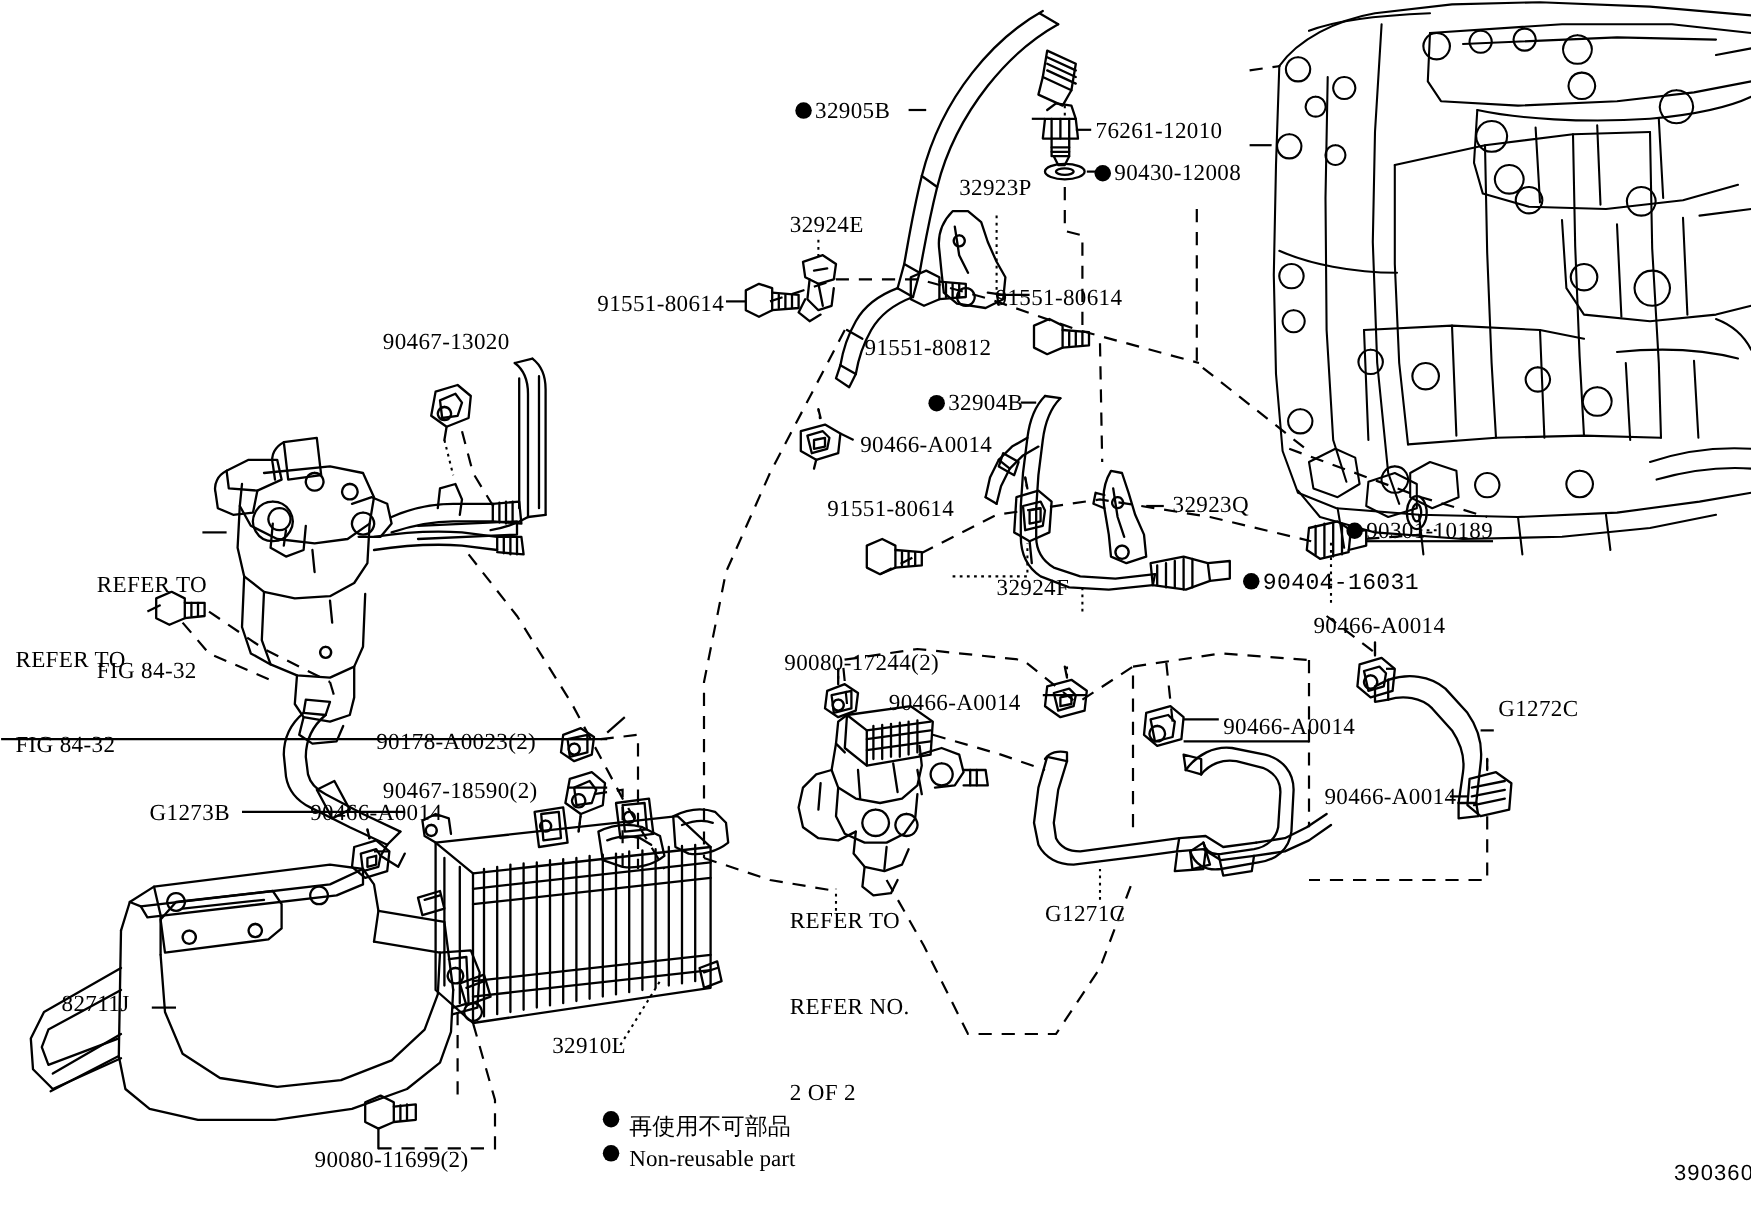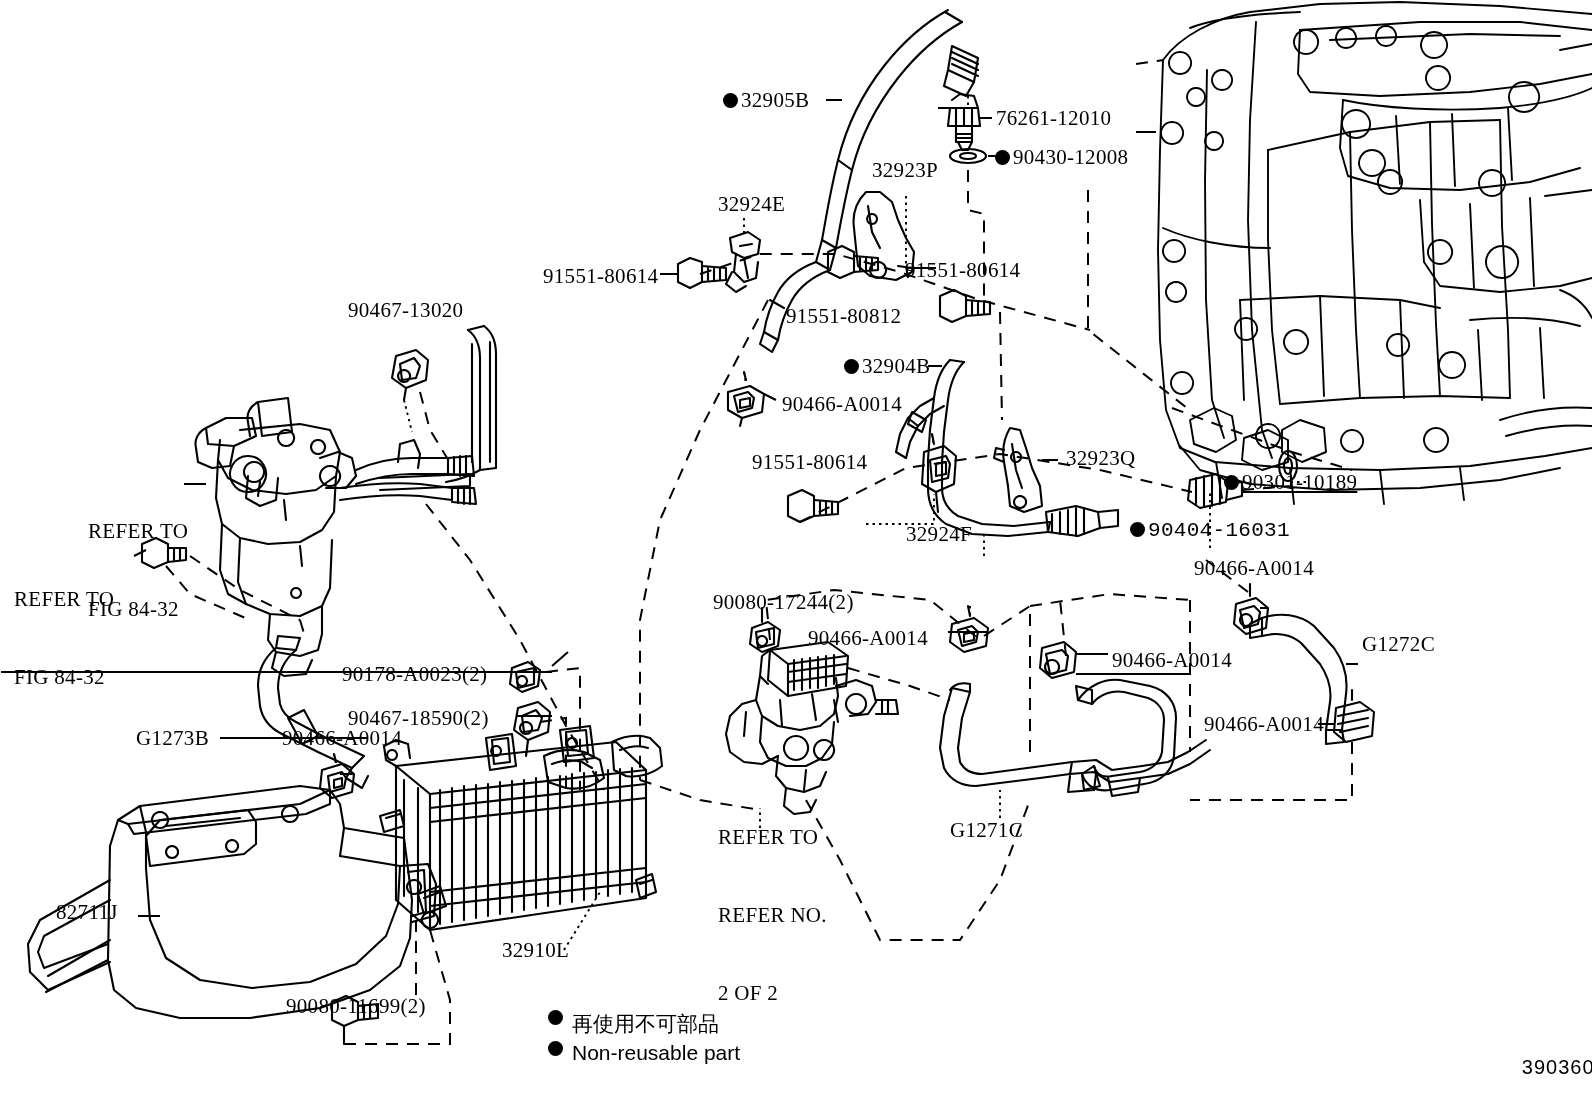--- a/index.html
+++ b/index.html
@@ -29,21 +29,21 @@
     width:15px;height:15px;border-radius:50%;
     background:#000;vertical-align:-1px;margin-right:3px;
   }
   .refer{line-height:26px;}
   .legend{position:absolute;left:548px;top:1010px;}
   .legend .row{display:flex;align-items:flex-start;margin-bottom:3px;}
   .legend .bullet{
     width:15px;height:15px;border-radius:50%;background:#000;margin-right:9px;flex:none;
   }
   .legend .jp{font-family:"DejaVu Sans", sans-serif;font-size:21px;}
-  .legend .en{font-family:Liberation Sans, sans-serif;font-size:21px;}
+  .legend .en{font-family:Liberation Serif, serif;font-size:21px;}
   .drawno{
     position:absolute;right:14px;bottom:20px;
     font-family:"Liberation Sans", sans-serif;font-size:20px;letter-spacing:1px;
   }
 </style>
 </head>
 <body>
 
 <div id="sheet">
 
@@ -669,21 +669,21 @@
   <div class="lbl" style="left:348px;top:706px;"><span>90467-18590(2)</span></div>
 
   <div class="lbl" style="left:282px;top:726px;"><span>90466-A0014</span></div>
 
   <div class="lbl" style="left:136px;top:726px;"><span>G1273B</span></div>
 
   <div class="lbl" style="left:502px;top:938px;text-align:right;"><span>32910L</span></div>
 
   <div class="lbl" style="left:56px;top:900px;"><span>82711J</span></div>
 
-  <div class="lbl" style="left:286px;top:994px;"><span>90080-11699(2)</span></div>
+  <div class="lbl" style="left:286px;top:1042px;"><span>90080-11699(2)</span></div>
 
   <div class="lbl refer" style="left:88px;top:466px;">
     <div>REFER TO</div>
     <div>FIG 84-32</div>
   </div>
 
   <div class="lbl refer" style="left:14px;top:534px;">
     <div>REFER TO</div>
     <div>FIG 84-32</div>
   </div>

